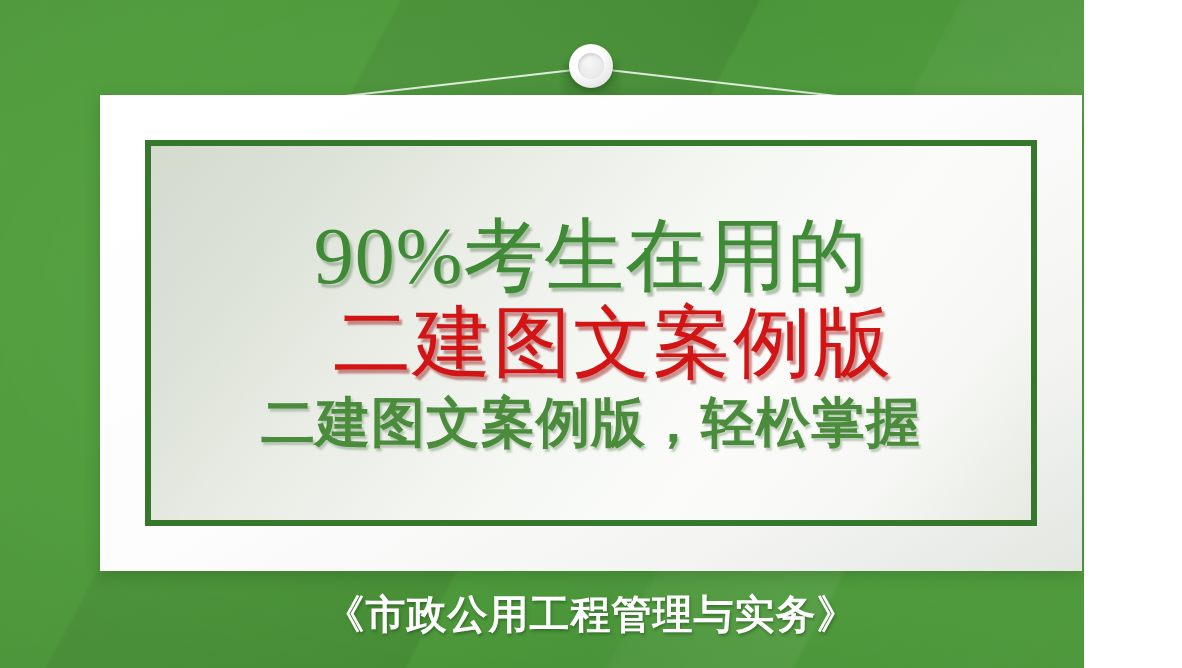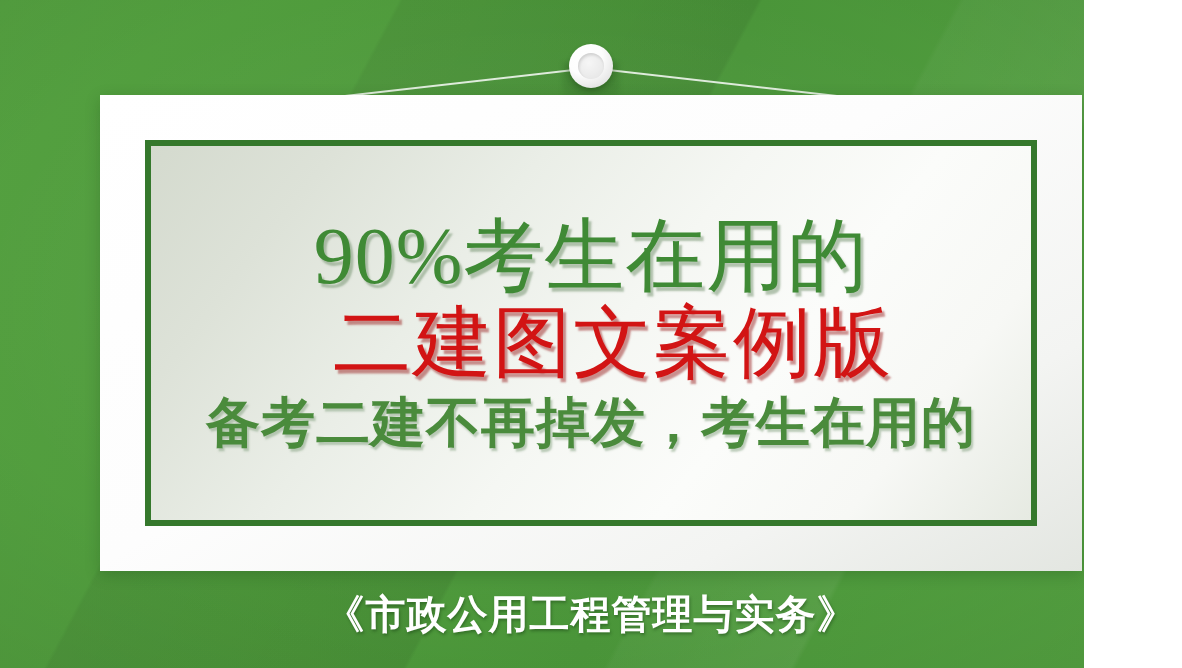--- a/index.html
+++ b/index.html
@@ -219,21 +219,21 @@
     <div class="cord cord-right"></div>
     <div class="knob-shadow"></div>
     <div class="knob"></div>
   </div>
 
   <div class="frame">
     <div class="frame-inner-border">
       <div class="panel">
         <div class="line1">90%考生在用的</div>
         <div class="line2">二建图文案例版</div>
-        <div class="line3">备考二建不再掉发，考生在用的</div>
+        <div class="line3">二建图文案例版，轻松掌握</div>
       </div>
     </div>
   </div>
 
   <div class="caption-area">
     <div class="caption">《市政公用工程管理与实务》</div>
   </div>
 
 </div>
 

